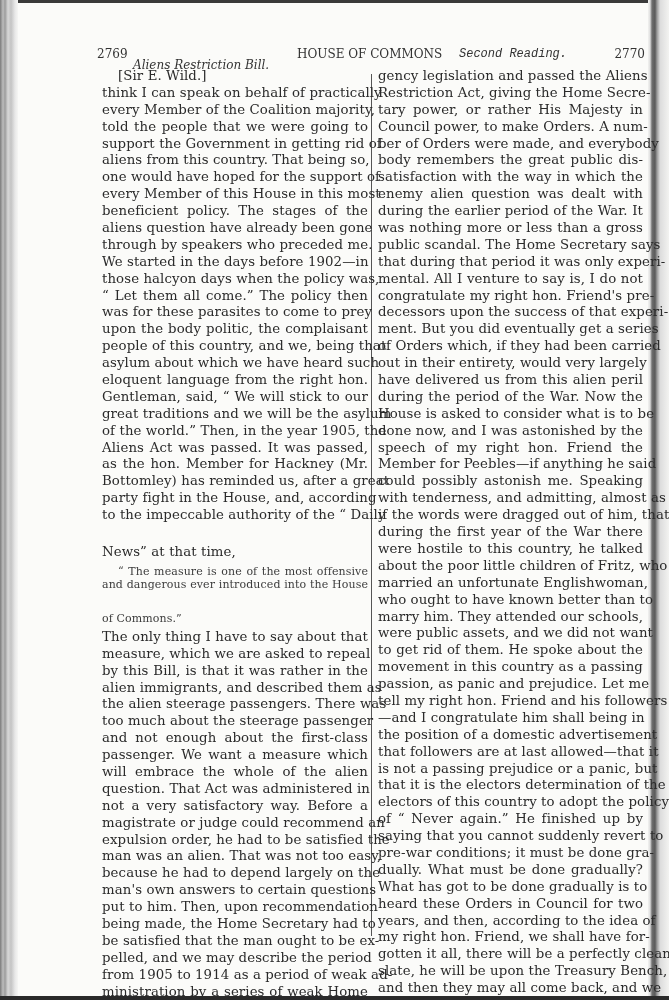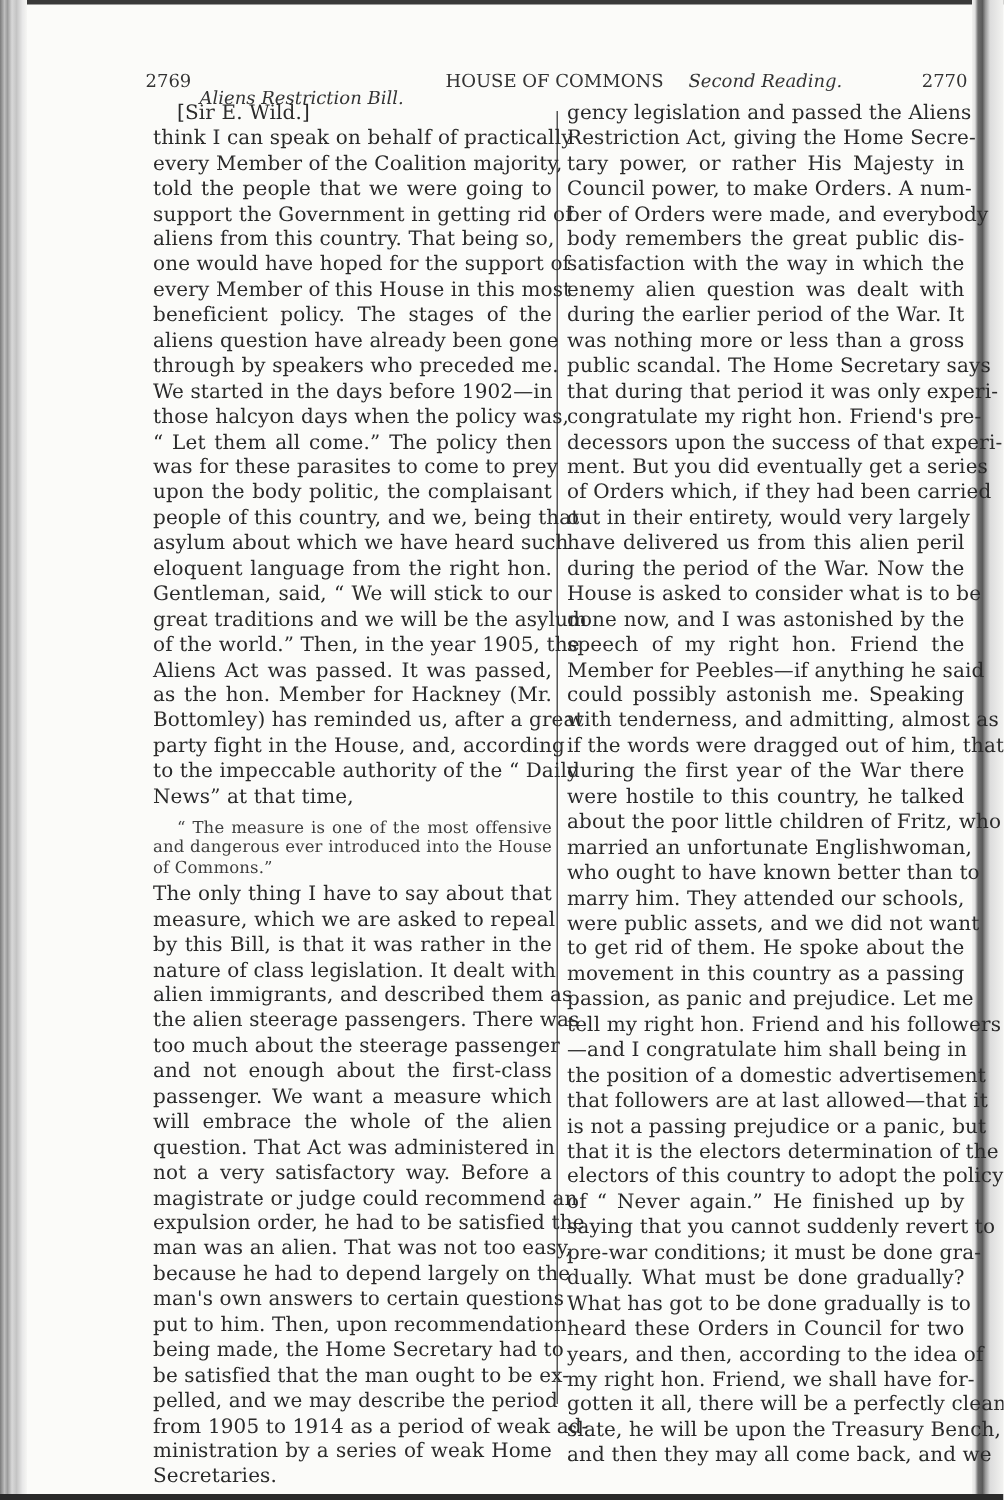--- a/index.html
+++ b/index.html
@@ -21,35 +21,35 @@
   .top-edge { position:absolute; left:0; top:0; width:669px; height:3px; background:#3a3a3a; }
   .bottom-edge { position:absolute; left:0; top:996px; width:669px; height:4px; background:#2a2a2a; }
   .header {
     position: absolute; top: 47px; left: 97px; width: 548px; height: 18px;
     font-size: 12px; color: #333;
   }
   .header span { position: absolute; top: 0; white-space: nowrap; }
   .h-left-num { left: 0; }
   .h-title { left: 36px; font-style: italic; margin-top: 11px; }
   .h-house { left: 200px; }
-  .h-reading { left: 362px; font-style: italic; }
+  .h-reading { left: 362px; font-style: italic; font-family: Liberation Mono, monospace; }
   .h-right-num { right: 0; margin-left: 24px; }
   .column {
     position: absolute; top: 68px;
     font-size: 13.3px; line-height: 16.9px;
     text-align: justify; letter-spacing: 0.1px;
   }
   .col-left { left: 102px; width: 266px; }
   .col-right { left: 378px; width: 265px; }
   .col-rule {
     position: absolute; left: 371px; top: 74px; width: 1px; height: 862px;
     background: #555;
   }
   .line { display: block; text-align: justify; text-align-last: justify; white-space: nowrap; height: 16.9px; overflow: visible; }
-  .line.last { text-align-last: left; }
+  .line.last { text-align-last: left; margin-top: 20px; }
   .speaker { padding-left: 16px; text-align-last: left; }
   .indent { padding-left: 16px; }
   .quote {
     font-size: 11px; line-height: 13.3px; color: #3c3c3c;
     margin: 4px 0 4px 0;
   }
   .quote .line { height: 13.3px; }
   .gap { height: 5px; }
 </style>
 </head>
@@ -103,21 +103,20 @@
     </div>
   <div class="quote" id="lq">
       <span class="line indent">“ The measure is one of the most offensive</span>
       <span class="line">and dangerous ever introduced into the House</span>
       <span class="line last">of Commons.”</span>
     </div>
   <div id="lp2">
       <span class="line">The only thing I have to say about that</span>
       <span class="line">measure, which we are asked to repeal</span>
       <span class="line">by this Bill, is that it was rather in the</span>
-      <span class="line">nature of class legislation. It dealt with</span>
       <span class="line">alien immigrants, and described them as</span>
       <span class="line">the alien steerage passengers. There was</span>
       <span class="line">too much about the steerage passenger</span>
       <span class="line">and not enough about the first-class</span>
       <span class="line">passenger. We want a measure which</span>
       <span class="line">will embrace the whole of the alien</span>
       <span class="line">question. That Act was administered in</span>
       <span class="line">not a very satisfactory way. Before a</span>
       <span class="line">magistrate or judge could recommend an</span>
       <span class="line">expulsion order, he had to be satisfied the</span>
@@ -145,20 +144,21 @@
       <span class="line">tary power, or rather His Majesty in</span>
       <span class="line">Council power, to make Orders. A num-</span>
       <span class="line">ber of Orders were made, and everybody</span>
       <span class="line">body remembers the great public dis-</span>
       <span class="line">satisfaction with the way in which the</span>
       <span class="line">enemy alien question was dealt with</span>
       <span class="line">during the earlier period of the War. It</span>
       <span class="line">was nothing more or less than a gross</span>
       <span class="line">public scandal. The Home Secretary says</span>
       <span class="line">that during that period it was only experi-</span>
+      <span class="line">mental. All I venture to say is, I do not</span>
       <span class="line">congratulate my right hon. Friend's pre-</span>
       <span class="line">decessors upon the success of that experi-</span>
       <span class="line">ment. But you did eventually get a series</span>
       <span class="line">of Orders which, if they had been carried</span>
       <span class="line">out in their entirety, would very largely</span>
       <span class="line">have delivered us from this alien peril</span>
       <span class="line">during the period of the War. Now the</span>
       <span class="line">House is asked to consider what is to be</span>
       <span class="line">done now, and I was astonished by the</span>
       <span class="line">speech of my right hon. Friend the</span>

